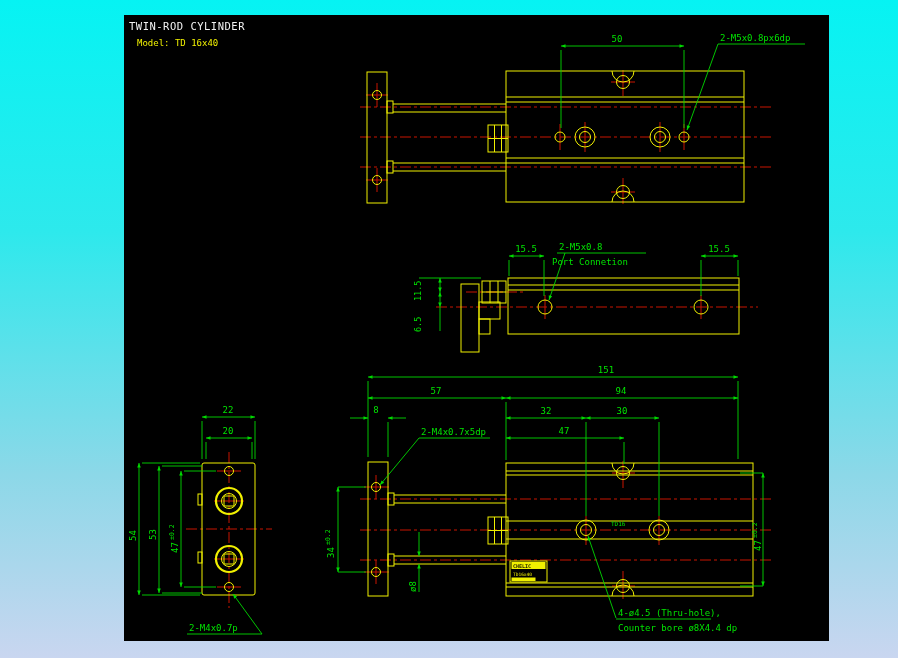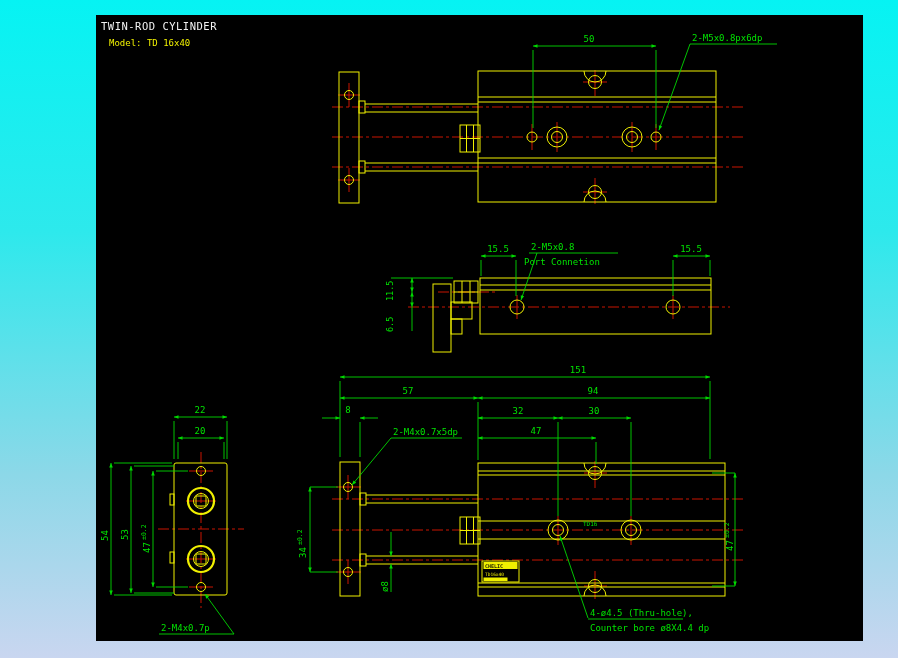--- a/index.html
+++ b/index.html
@@ -1,19 +1,19 @@
 <!DOCTYPE html>
 <html><head>
 <meta charset="utf-8">
 <style>
   html,body{margin:0;padding:0;}
   #screen{position:relative;width:898px;height:658px;overflow:hidden;
     background:linear-gradient(180deg,#06f3f3 0%,#2de9ec 35%,#8cd8e8 72%,#c9d6f0 100%);
     font-family:"DejaVu Sans Mono",monospace;}
-  #cad-canvas{position:absolute;left:96px;top:15px;width:767px;height:626px;background:#000;}
+  #cad-canvas{position:absolute;left:124px;top:15px;width:705px;height:626px;background:#000;}
   svg{display:block;width:683px;height:626px;}
   .y{stroke:#f0f000;fill:none;stroke-width:1;}
   .y2{stroke:#f0f000;fill:none;stroke-width:2.2;}
   .r{stroke:#c81400;fill:none;stroke-width:1;}
   .rd{stroke:#c81400;fill:none;stroke-width:1;stroke-dasharray:11 3 3 3;}
   .g{stroke:#00d900;fill:none;stroke-width:0.9;}
   text{fill:#00e400;font-family:"DejaVu Sans Mono",monospace;font-size:9px;}
   .tm{text-anchor:middle;}
   .tol{font-size:6.5px;}
   .ttl{fill:#f2f2f2;font-size:10.5px;letter-spacing:0.5px;}

